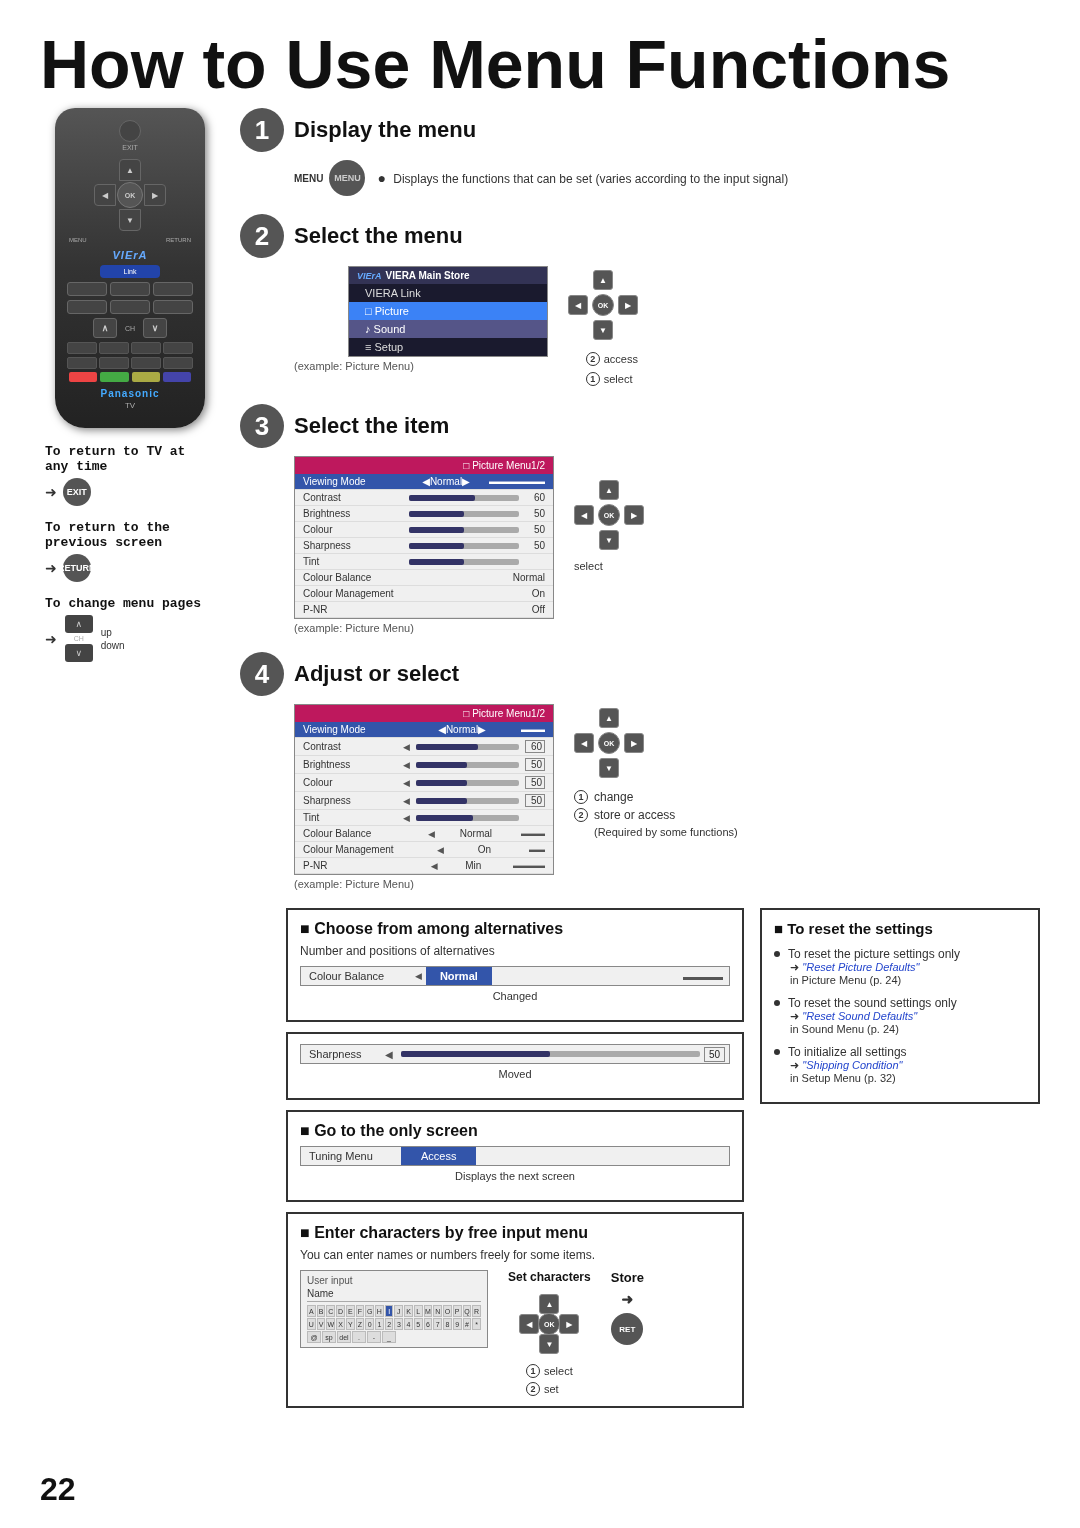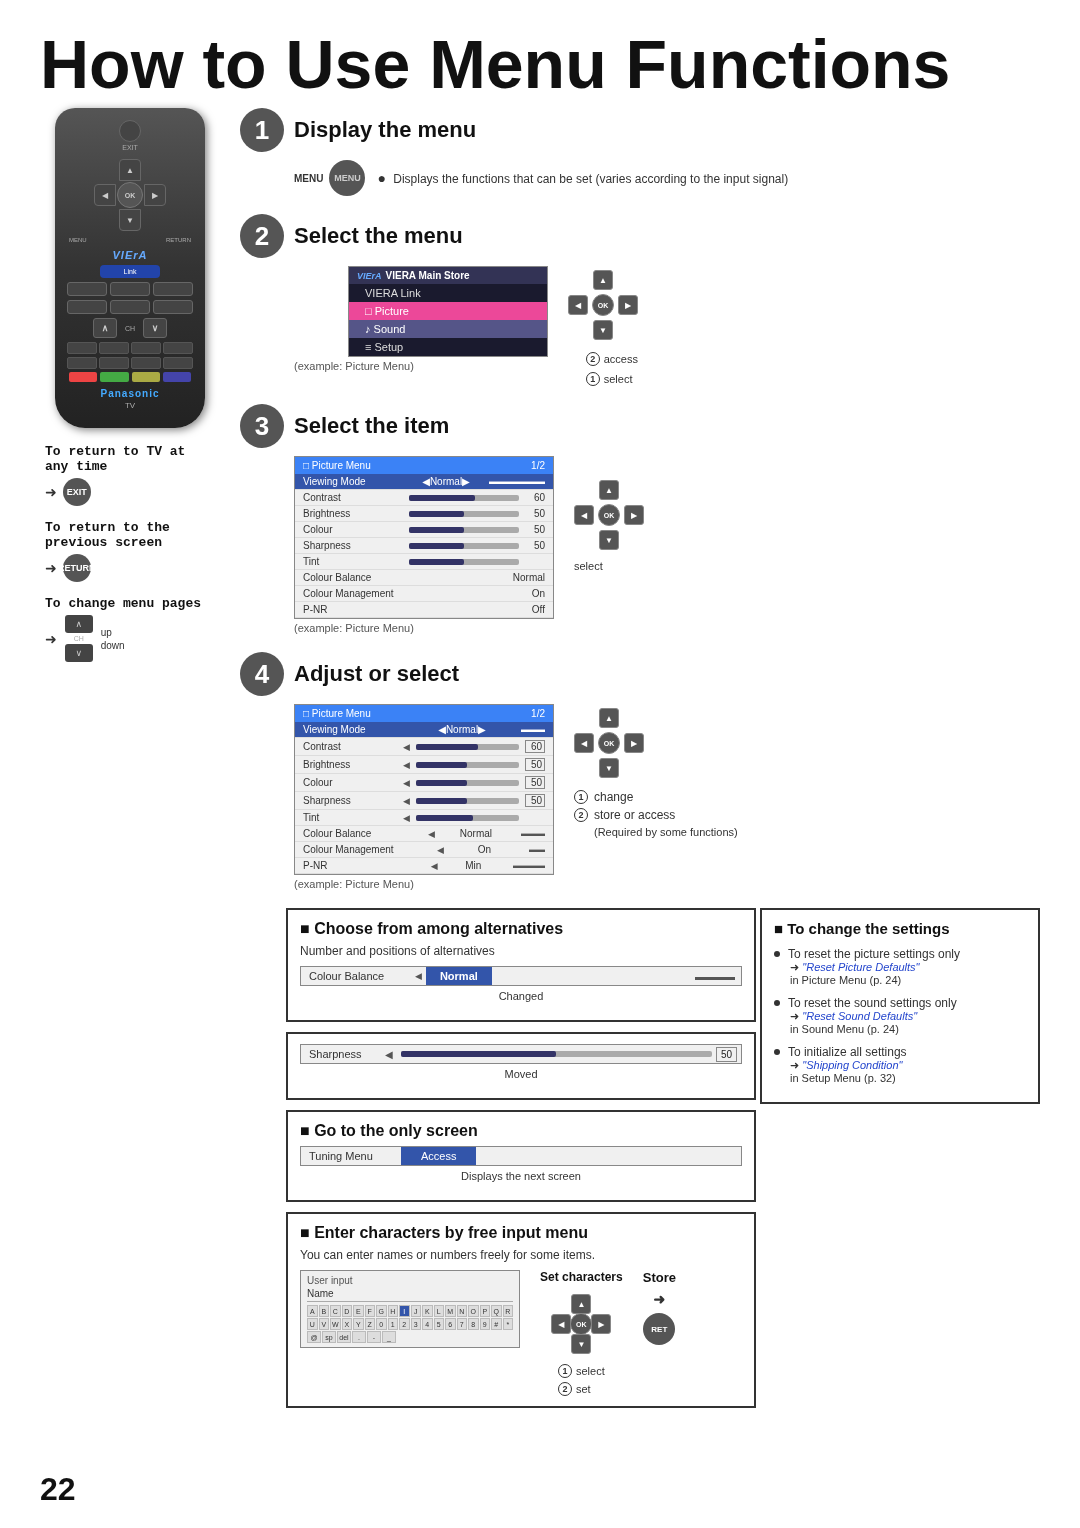--- a/index.html
+++ b/index.html
@@ -372,21 +372,21 @@
     }
 
     .menu-item {
       padding: 3px 16px;
       font-size: 11px;
       color: #ddd;
       cursor: pointer;
     }
 
     .menu-item.highlighted {
-      background: #ec4899;
+      background: #3b82f6;
       color: #fff;
     }
 
     .menu-item.selected {
       background: #558;
       color: #fff;
     }
 
     .example-label {
       font-size: 11px;
@@ -412,26 +412,26 @@
 
     
     .picture-menu {
       border: 1px solid #888;
       background: #f0f0f0;
       width: 260px;
       font-size: 11px;
     }
 
     .picture-menu-header {
-      background: #3b82f6;
+      background: #be185d;
       color: #fff;
       padding: 3px 8px;
       font-size: 10px;
       display: flex;
-      justify-content: space-between;
+      justify-content: flex-end;
     }
 
     .picture-menu-row {
       display: flex;
       justify-content: space-between;
       align-items: center;
       padding: 2px 8px;
       border-bottom: 1px solid #ddd;
     }
 
@@ -546,21 +546,21 @@
       display: inline-flex;
       align-items: center;
       justify-content: center;
       font-size: 9px;
       font-weight: bold;
     }
 
     
     .bottom-sections {
       display: flex;
-      gap: 4px;
+      gap: 16px;
       margin-top: 17px;
       padding-left: 46px;
     }
 
     .bottom-left {
       flex: 1;
     }
 
     .bottom-right {
       width: 280px;
@@ -693,21 +693,21 @@
       font-size: 11px;
       padding: 3px 20px;
     }
 
     
     .user-input-box {
       border: 1px solid #888;
       background: #f0f0f0;
       padding: 4px 6px;
       margin-bottom: 4px;
-      width: 220px;
+      width: 188px;
     }
 
     .user-input-header {
       font-size: 10px;
       color: #555;
       margin-bottom: 2px;
     }
 
     .user-input-name {
       font-size: 10px;
@@ -1373,21 +1373,21 @@
               </div>
             </div>
           </div>
 
         </div>
 
         <div class="bottom-right">
           <div class="reset-box">
             <div class="reset-title">
               <span style="font-size:15px;">■</span>
-              <span>To change the settings</span>
+              <span>To reset the settings</span>
             </div>
 
             <div class="reset-item">
               <span class="reset-dot"></span>
               <span class="reset-text">To reset the picture settings only</span>
               <div class="reset-arrow">
                 ➜ <span class="reset-link">"Reset Picture Defaults"</span>
               </div>
               <div style="font-size:11px;color:#333;margin-left:16px;">in Picture Menu (p. 24)</div>
             </div>

